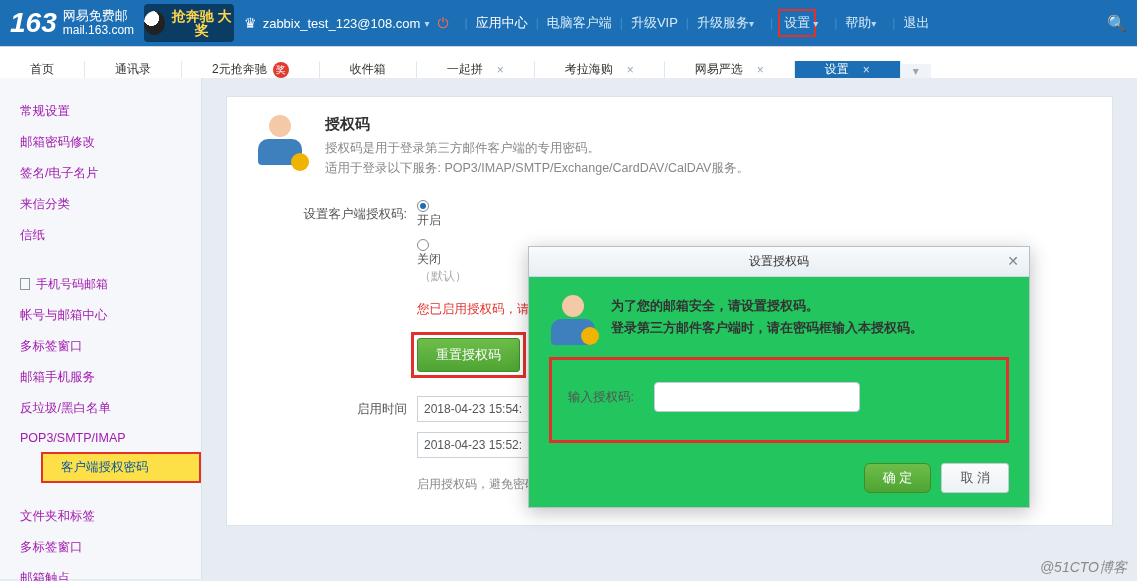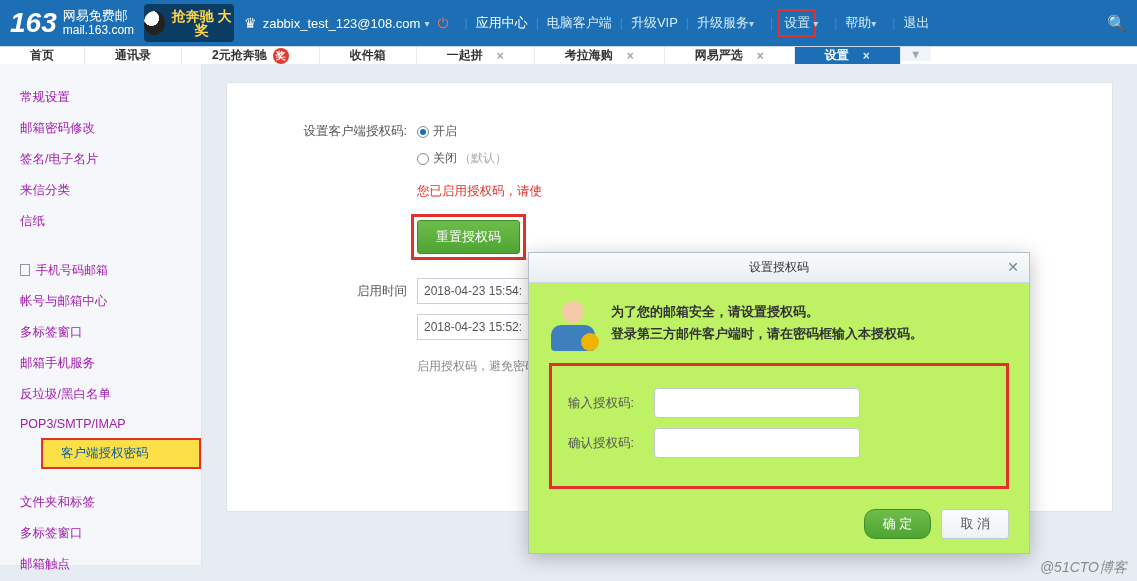--- a/index.html
+++ b/index.html
@@ -13,21 +13,21 @@
 .promo-badge .txt{color:#ffd54a;font-size:14px;font-weight:bold;line-height:1;text-align:center;}
 .crown-icon{color:#fff;font-size:14px;margin-right:6px;}
 .user-email{color:#fff;font-size:13px;margin-right:4px;}
 .drop-caret{font-size:10px;color:#b8d6ef;margin-right:8px;}
 .top-sep{color:#3a8dcf;margin:0 8px;}
 .top-link{color:#d8ebf9;font-size:13px;cursor:pointer;}
 .top-link.orange{color:#ffffff;}
 .top-link.red-box{outline:2px solid #e2312a;outline-offset:1px;padding:2px 3px;}
 .top-search{margin-left:auto;color:#b8d6ef;font-size:16px;cursor:pointer;}
 .shutdown-icon{color:#ff6a4d;font-size:14px;margin-right:8px;}
-.tabs-row{height:18px;background:#fff;border-top:1px solid #cfd8e2;display:flex;align-items:flex-start;font-weight:bold;}
+.tabs-row{height:32px;background:#fff;border-top:1px solid #cfd8e2;display:flex;align-items:flex-end;}
 .tab{padding:0 30px;display:flex;align-items:center;justify-content:center;color:#333;cursor:pointer;border-right:1px solid #e3e8ee;position:relative;font-size:13px;}
 .tab .close-x{font-size:12px;color:#9aa6b2;margin-left:14px;}
 .tab .badge-circ{display:inline-flex;align-items:center;justify-content:center;width:16px;height:16px;border-radius:50%;background:#e13a2f;color:#fff;font-size:10px;margin-left:6px;}
 .tab.active{background:#1c6fb5;color:#fff;}
 .tab.active .close-x{color:#cfe5f6;}
 .tab.thin{padding:0 12px;border-right:none;background:#f0f4f8;color:#9aa6b2;}
 .layout{display:flex;height:calc(100% - 80px);}
 .sidebar{width:202px;background:#f5f7fa;border-right:1px solid #dce3ea;padding-top:18px;}
 .sbar-item{padding:7px 0 7px 20px;color:#a21caf;cursor:pointer;font-size:12.5px;}
 .sbar-item.selected{background:#fde047;color:#0b5aa0;outline:2px solid #e2312a;outline-offset:-2px;margin-left:41px;}
@@ -38,43 +38,43 @@
 .intro-row{display:flex;align-items:flex-start;}
 .avatar{width:54px;height:54px;position:relative;margin-right:18px;}
 .avatar .head{width:22px;height:22px;border-radius:50%;background:#f4c9a7;margin:0 auto;}
 .avatar .body{width:44px;height:26px;border-radius:10px 10px 4px 4px;background:#3e7fbd;margin:2px auto 0;}
 .avatar .key{width:18px;height:18px;border-radius:50%;background:#f0b400;position:absolute;bottom:-2px;right:-2px;}
 .intro-text h3{font-size:15px;font-weight:bold;color:#333;margin-bottom:4px;}
 .intro-text p{color:#888;font-size:12.5px;line-height:1.6;}
 .form-area{margin-top:22px;padding-left:48px;}
 .form-row{display:flex;align-items:center;margin-bottom:10px;}
 .form-label{width:116px;text-align:right;color:#555;padding-right:10px;font-size:12.5px;}
-.radio{display:inline-flex;align-items:center;margin-right:20px;color:#555;}
+.radio{display:inline-flex;align-items:flex-start;margin-right:20px;color:#555;flex-direction:column;}
 .radio .dot{width:12px;height:12px;border:1px solid #888;border-radius:50%;margin-right:4px;display:inline-flex;align-items:center;justify-content:center;}
 .radio .dot.checked::after{content:"";width:6px;height:6px;border-radius:50%;background:#1c6fb5;}
 .radio .muted{color:#aaa;margin-left:2px;}
 .enabled-msg{color:#e2312a;font-size:12.5px;margin:6px 0 10px 0;}
 .reset-btn{display:inline-block;background:linear-gradient(#6ebd4a,#4ea433);color:#fff;padding:7px 18px;border-radius:3px;border:1px solid #3f8e2a;font-size:13px;}
 .reset-wrap{outline:3px solid #e2312a;outline-offset:3px;display:inline-block;margin-bottom:14px;}
 .time-row input{width:150px;height:26px;border:1px solid #c9d2da;padding:2px 6px;color:#555;background:#fff;}
 .hint-line{color:#888;margin-top:8px;}
 
-.modal{position:absolute;left:528px;top:252px;width:502px;background:#bef264;border:1px solid #b6c0ca;box-shadow:0 4px 18px rgba(0,0,0,0.25);z-index:10;}
+.modal{position:absolute;left:528px;top:246px;width:502px;background:#22c55e;border:1px solid #b6c0ca;box-shadow:0 4px 18px rgba(0,0,0,0.25);z-index:10;}
 .modal-head{height:30px;background:linear-gradient(#f9fbfc,#e8eef3);border-bottom:1px solid #cfd8e0;display:flex;align-items:center;justify-content:center;position:relative;color:#333;font-size:13px;}
 .modal-head .x{position:absolute;right:8px;top:6px;color:#7a8794;font-size:14px;width:16px;height:16px;display:flex;align-items:center;justify-content:center;cursor:pointer;}
 .modal-body{padding:18px 20px 10px 20px;}
 .modal-intro{display:flex;align-items:flex-start;margin-bottom:14px;}
 .modal-intro .avatar{width:48px;height:48px;margin-right:14px;}
 .modal-intro p{font-size:13px;color:#333;font-weight:bold;line-height:1.7;}
 .field-block{border:3px solid #e2312a;padding:12px 16px 18px 16px;margin-bottom:14px;}
 .field-row{display:flex;align-items:center;margin:10px 0;}
 .field-row label{width:86px;color:#555;padding-right:8px;font-size:12.5px;}
 .field-row input{flex:0 0 206px;height:30px;border:1px solid #c0cad4;border-radius:4px;padding:0 8px;}
 .modal-foot{display:flex;justify-content:flex-end;gap:10px;padding:6px 0 4px 0;}
-.btn-primary{background:linear-gradient(#6ebd4a,#4ea433);color:#fff;border:1px solid #3f8e2a;border-radius:11px;padding:5px 18px;font-size:13px;cursor:pointer;}
+.btn-primary{background:linear-gradient(#6ebd4a,#4ea433);color:#fff;border:1px solid #3f8e2a;border-radius:6px;padding:5px 18px;font-size:13px;cursor:pointer;}
 .btn-default{background:linear-gradient(#fafcfd,#eef2f5);color:#555;border:1px solid #c3ccd4;border-radius:3px;padding:5px 18px;font-size:13px;cursor:pointer;}
 .watermark{position:absolute;bottom:4px;right:10px;color:#8a8a8a;font-size:14px;font-style:italic;z-index:20;}
 </style>
 </head>
 <body>
 
 <div class="topbar">
   <span class="logo-163">163</span>
   <div class="logo-sub">
     <div class="zh">网易免费邮</div>
@@ -160,20 +160,32 @@
     <div class="sbar-item">POP3/SMTP/IMAP</div>
     <div class="sbar-item selected">客户端授权密码</div>
     <div class="sbar-gap"></div>
     <div class="sbar-item">文件夹和标签</div>
     <div class="sbar-item">多标签窗口</div>
     <div class="sbar-item">邮箱触点</div>
   </div>
 
   <div class="content">
     <div class="panel">
+      <div class="intro-row">
+        <div class="avatar">
+          <div class="head"></div>
+            <div class="body"></div>
+            <div class="key"></div>
+        </div>
+        <div class="intro-text">
+          <h3>授权码</h3>
+          <p>授权码是用于登录第三方邮件客户端的专用密码。</p>
+          <p>适用于登录以下服务: POP3/IMAP/SMTP/Exchange/CardDAV/CalDAV服务。</p>
+        </div>
+      </div>
 
       <div class="form-area">
         <div class="form-row">
           <div class="form-label">设置客户端授权码:</div>
           <label class="radio">
               <span class="dot checked"></span>
               <span>开启</span>
             </label>
         </div>
         <div class="form-row">
@@ -224,24 +236,20 @@
       <div>
         <p>为了您的邮箱安全，请设置授权码。</p>
         <p>登录第三方邮件客户端时，请在密码框输入本授权码。</p>
       </div>
     </div>
     <div class="field-block">
       <div class="field-row">
         <label>输入授权码:</label>
         <input type="password" style="">
       </div>
-      <div class="field-row">
-        <label>确认授权码:</label>
-        <input type="password" style="">
-      </div>
     </div>
     <div class="modal-foot">
       <button class="btn-primary">确 定</button>
       <button class="btn-default">取 消</button>
     </div>
   </div>
 </div>
 
 <div class="watermark">@51CTO博客</div>
 

